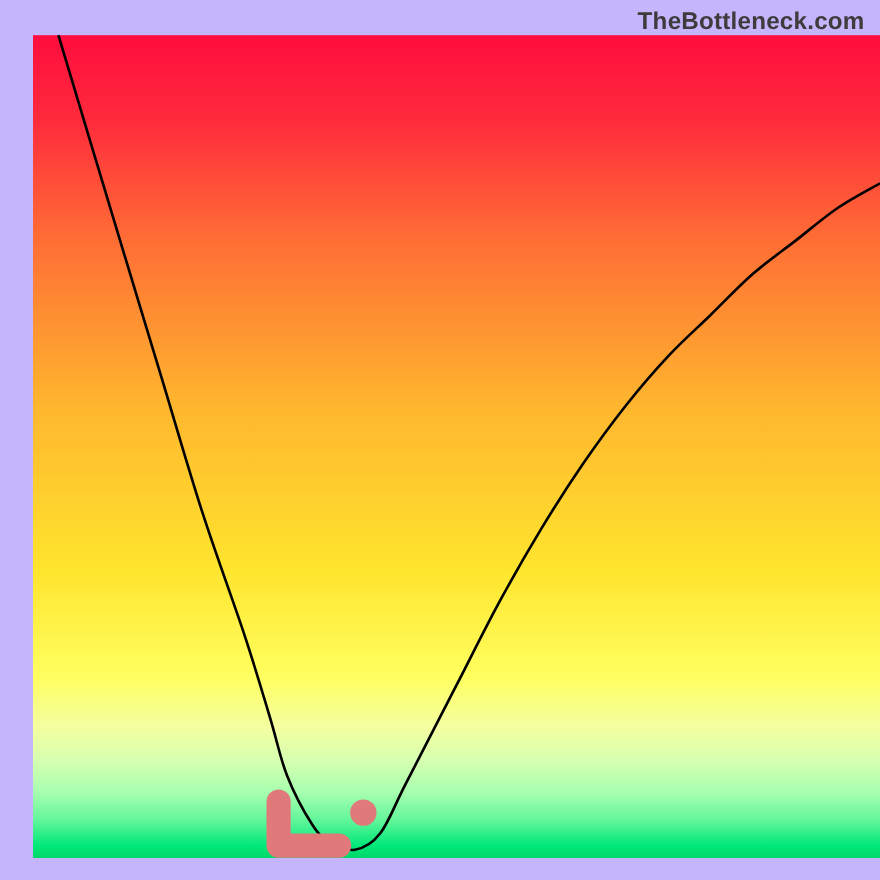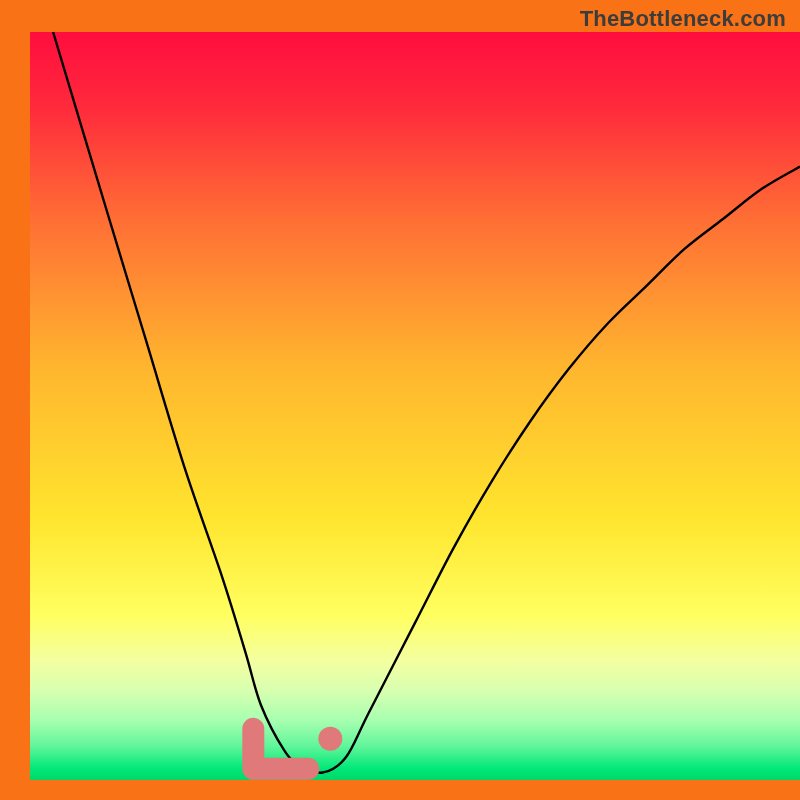--- a/index.html
+++ b/index.html
@@ -8,21 +8,21 @@
     width: 800px;
     height: 800px;
     background: #000;
     overflow: hidden;
     font-family: Arial, Helvetica, sans-serif;
   }
   .stage {
     position: relative;
     width: 800px;
     height: 800px;
-    background: #f97316;
+    background: #c4b5fd;
   }
   .watermark {
     position: absolute;
     top: 6px;
     right: 14px;
     color: #3c3c3c;
     font-size: 22px;
     font-weight: 600;
     letter-spacing: 0.2px;
     z-index: 10;

